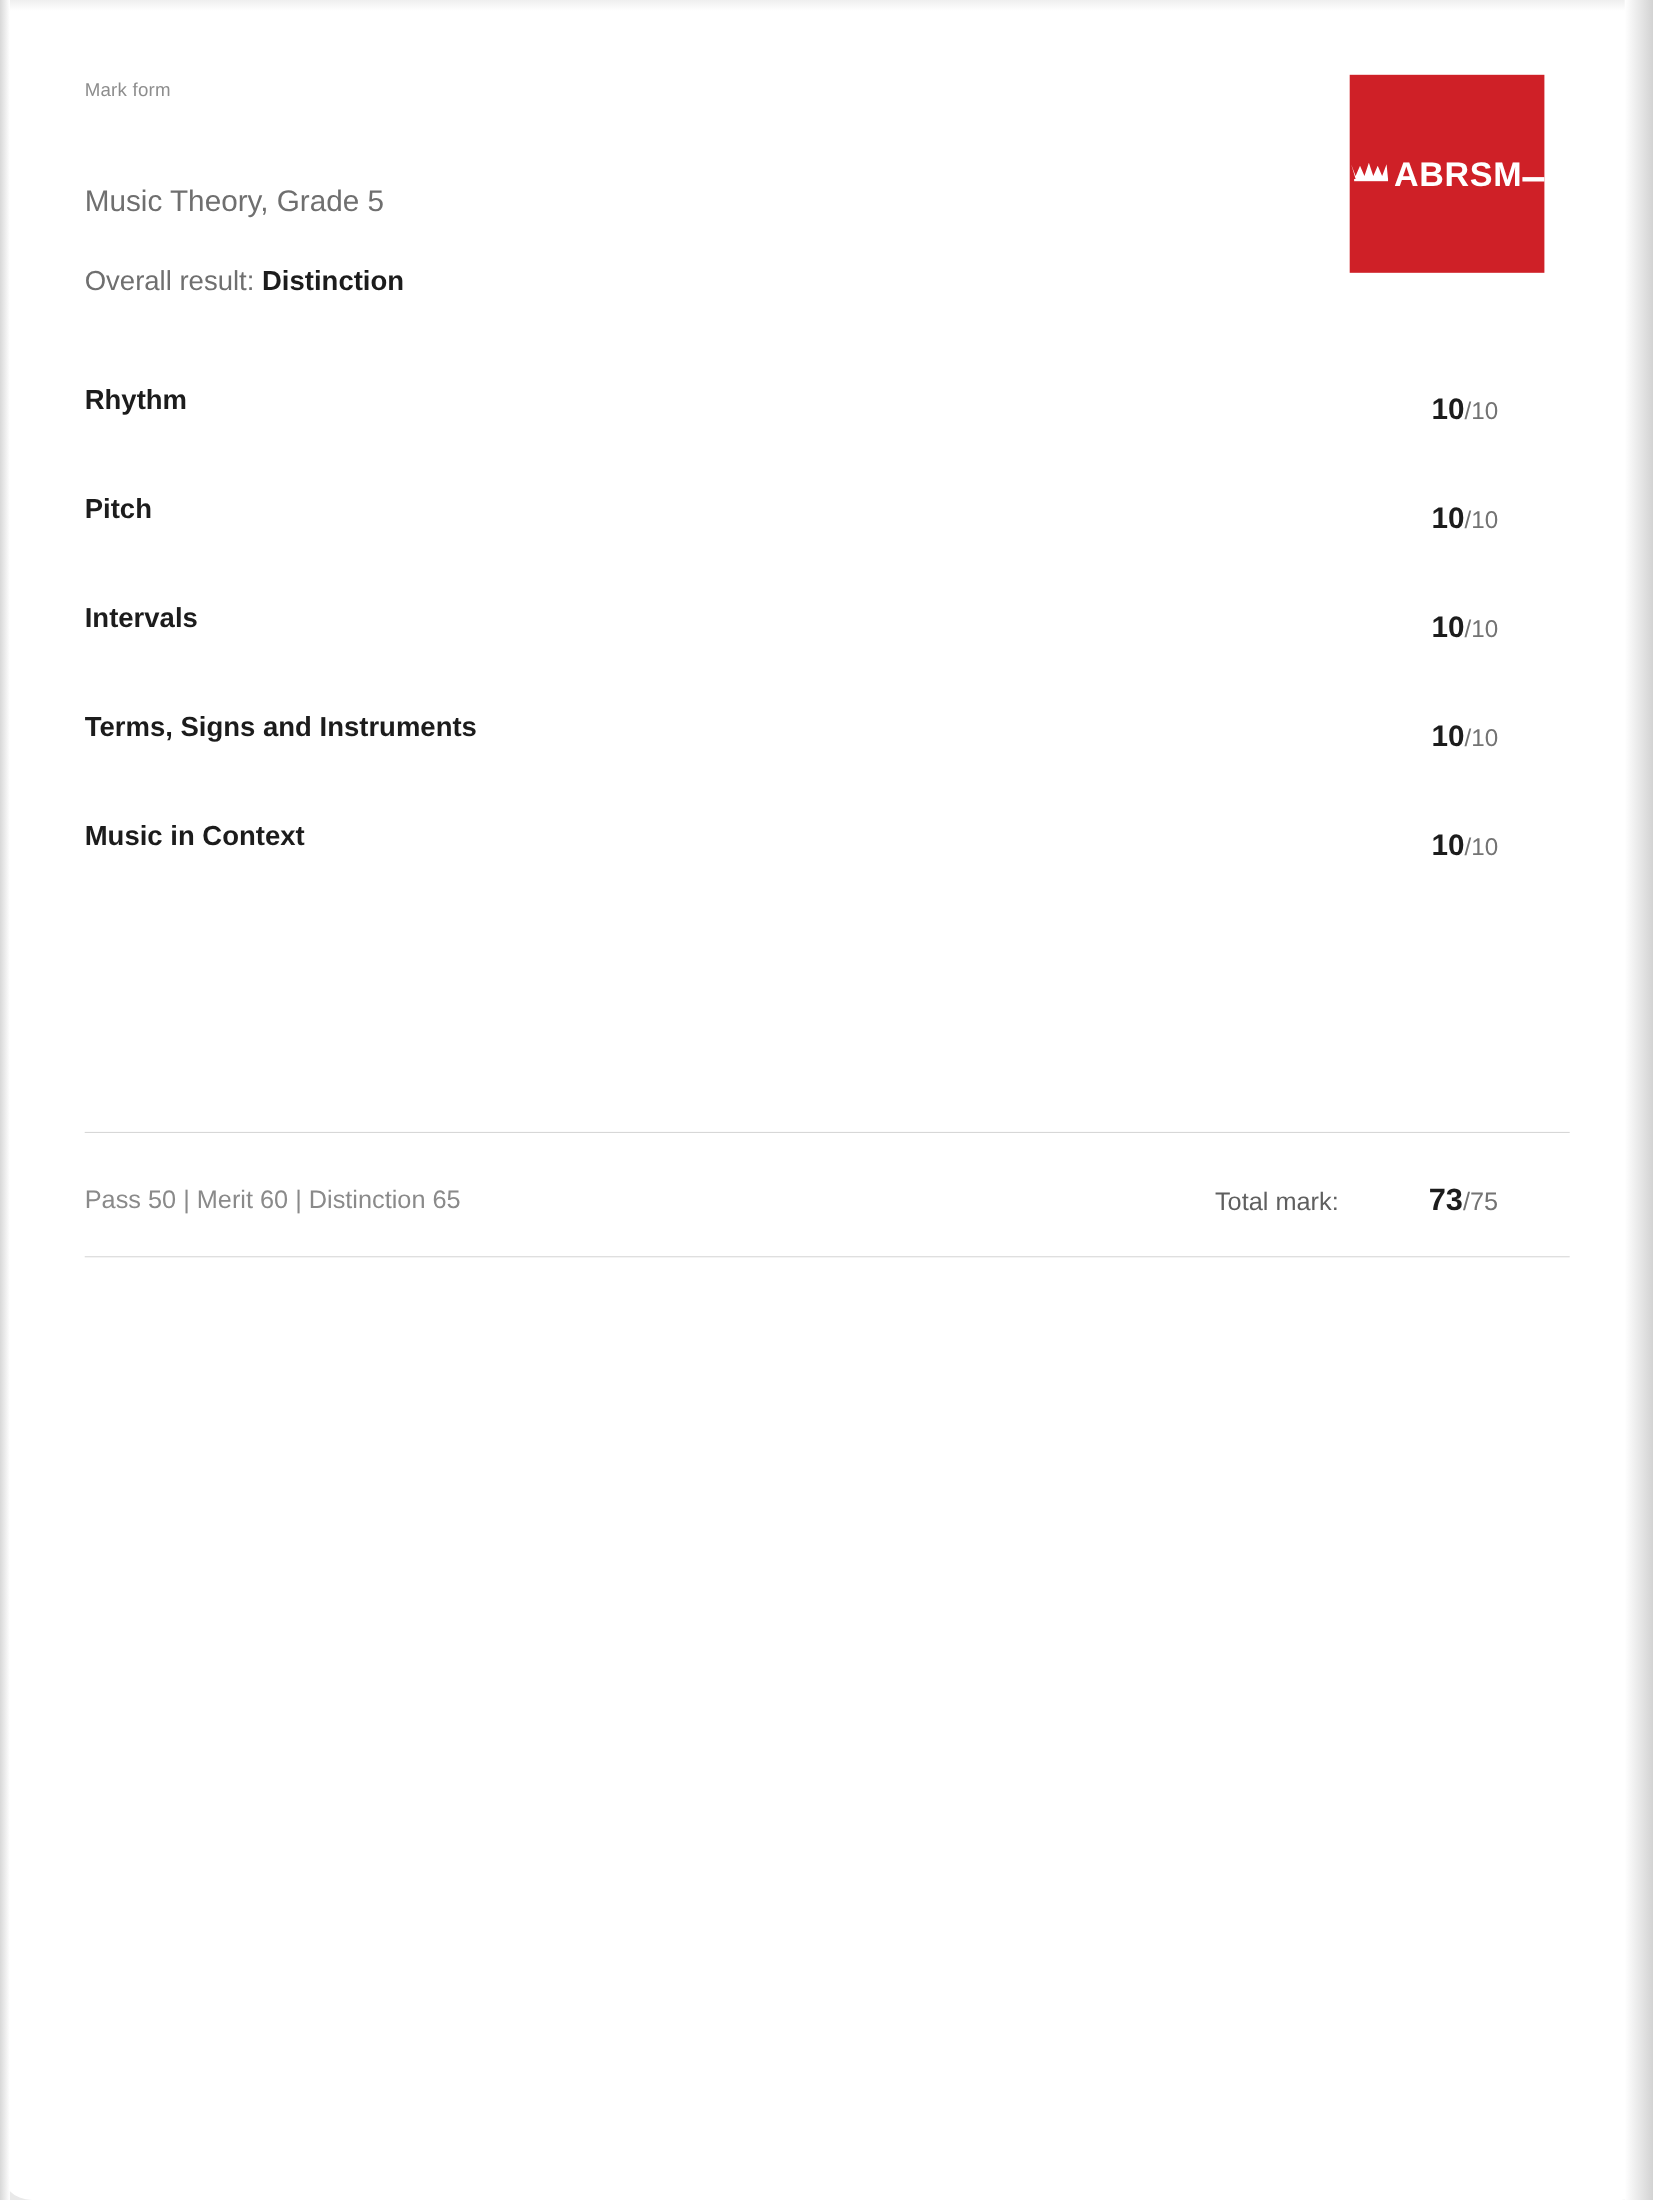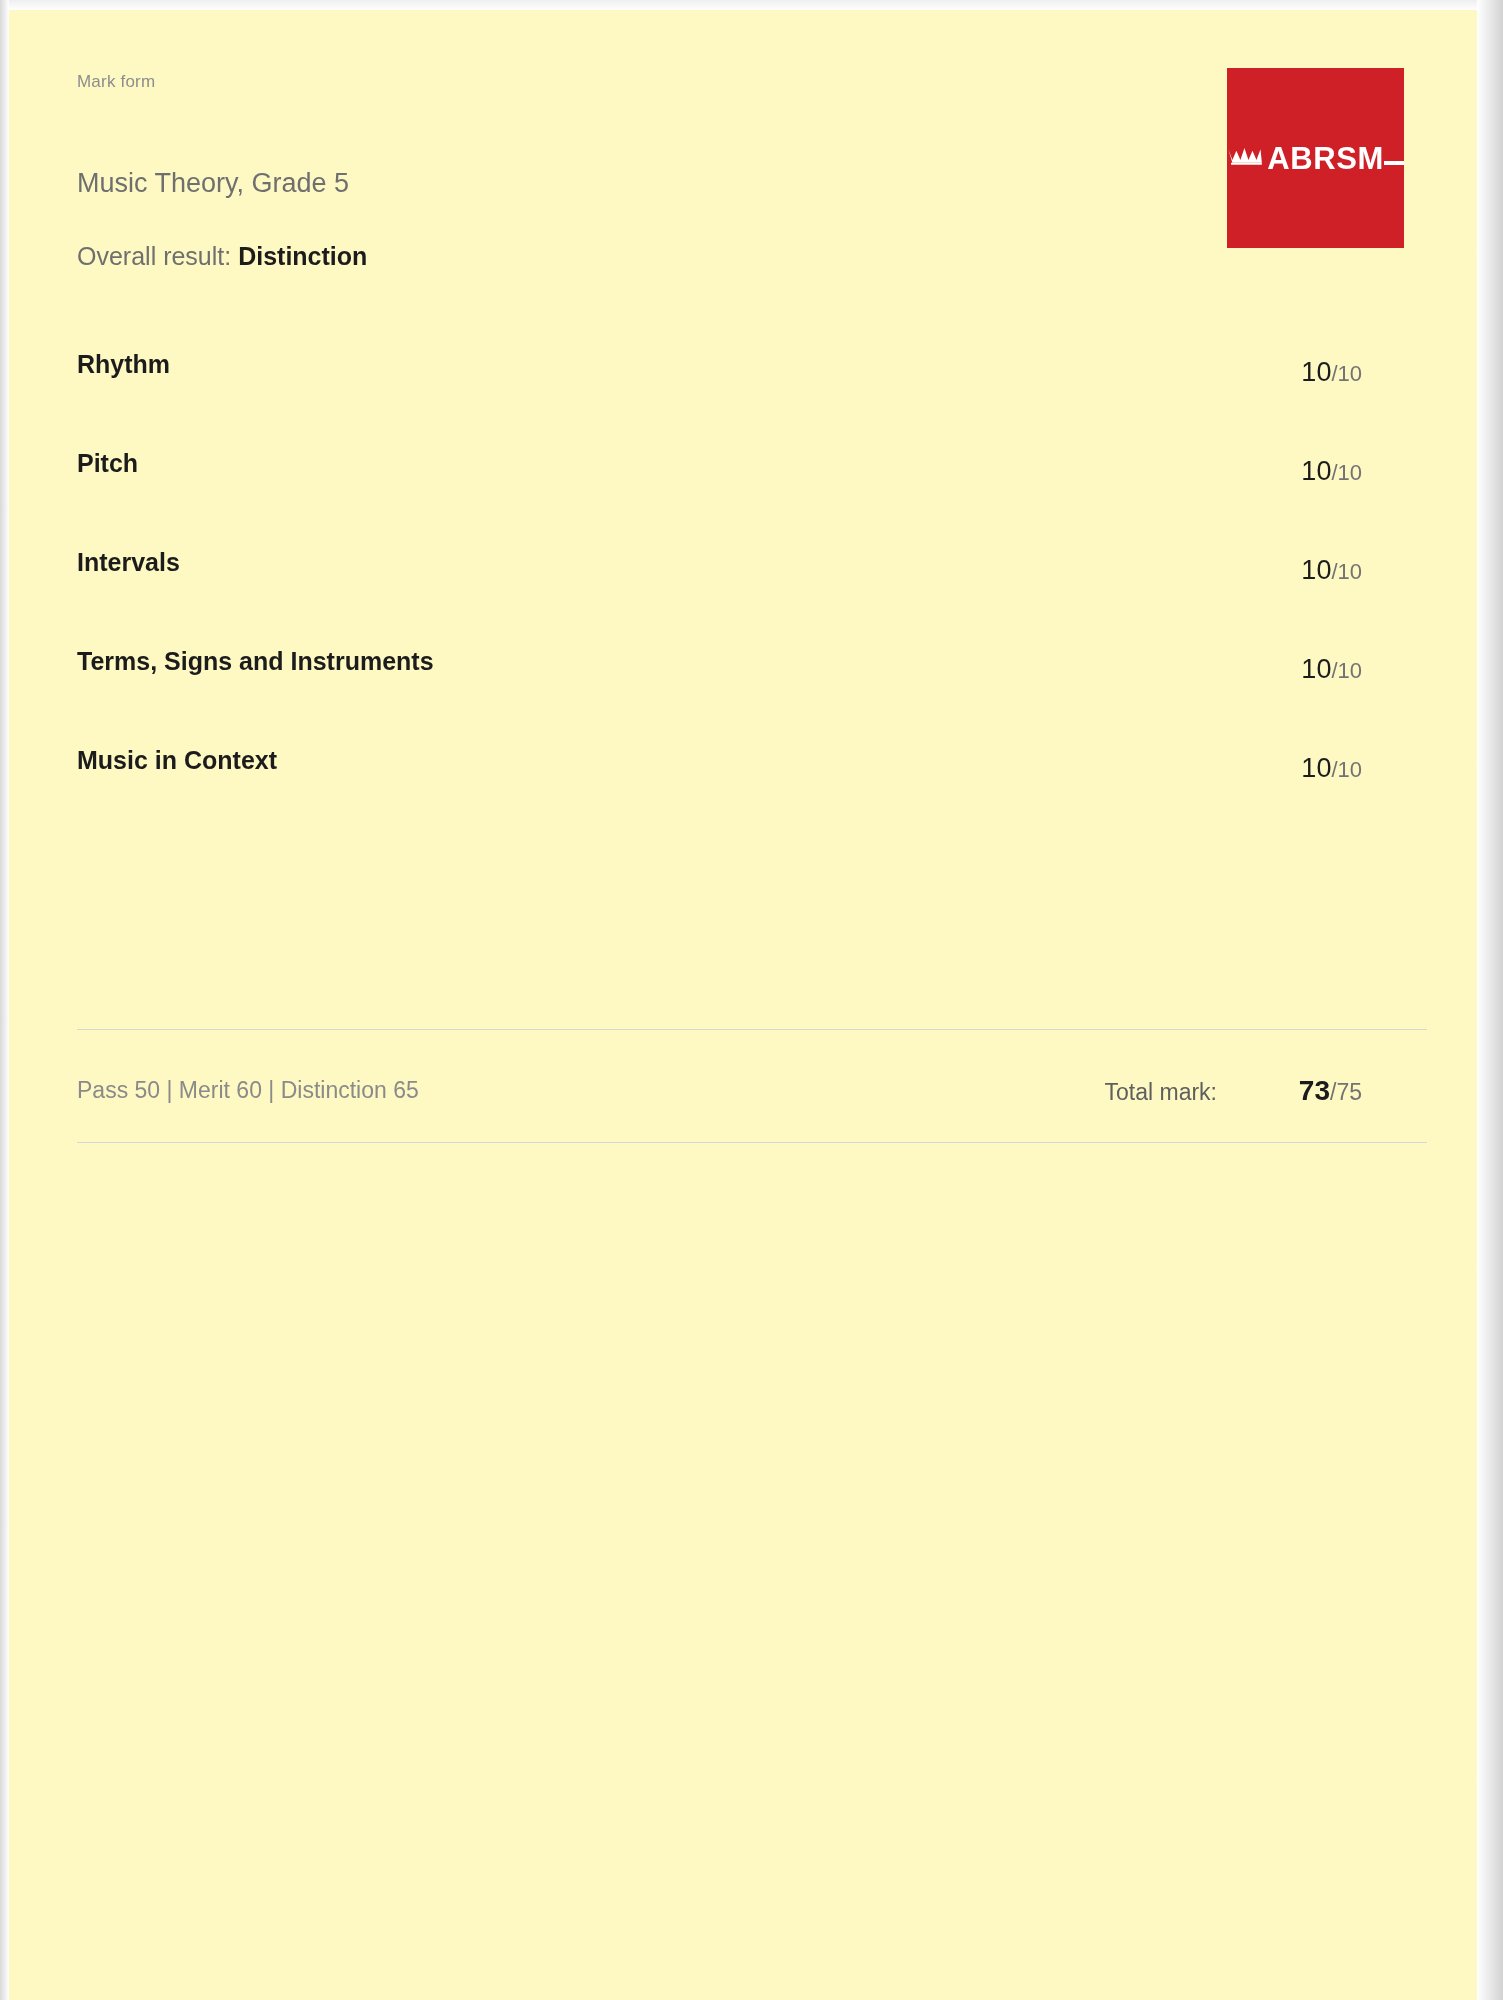--- a/index.html
+++ b/index.html
@@ -13,21 +13,22 @@
     font-family: "Liberation Sans", sans-serif;
     position: relative;
     overflow: hidden;
   }
   .page {
     position: absolute;
     left: 0;
     top: 0;
     width: 1503px;
     height: 2000px;
-    background: #fef9c3;
+    background: #ffffff;
+    border-radius: 29px;
   }
   
   .edge-left {
     position: absolute;
     left: 0; top: 0;
     width: 9px; height: 2000px;
     background: linear-gradient(to right, #d8d8d8, #ffffff);
   }
   .edge-right {
     position: absolute;
@@ -129,21 +130,21 @@
   }
   .row .score {
     position: absolute;
     right: 65px;
     top: 22px;
     text-align: right;
     white-space: nowrap;
   }
   .score .num {
     font-size: 27px;
-    font-weight: normal;
+    font-weight: bold;
     color: #1c1c1c;
   }
   .score .den {
     font-size: 22px;
     color: #737373;
   }
 
   .rule {
     position: absolute;
     left: 0;

